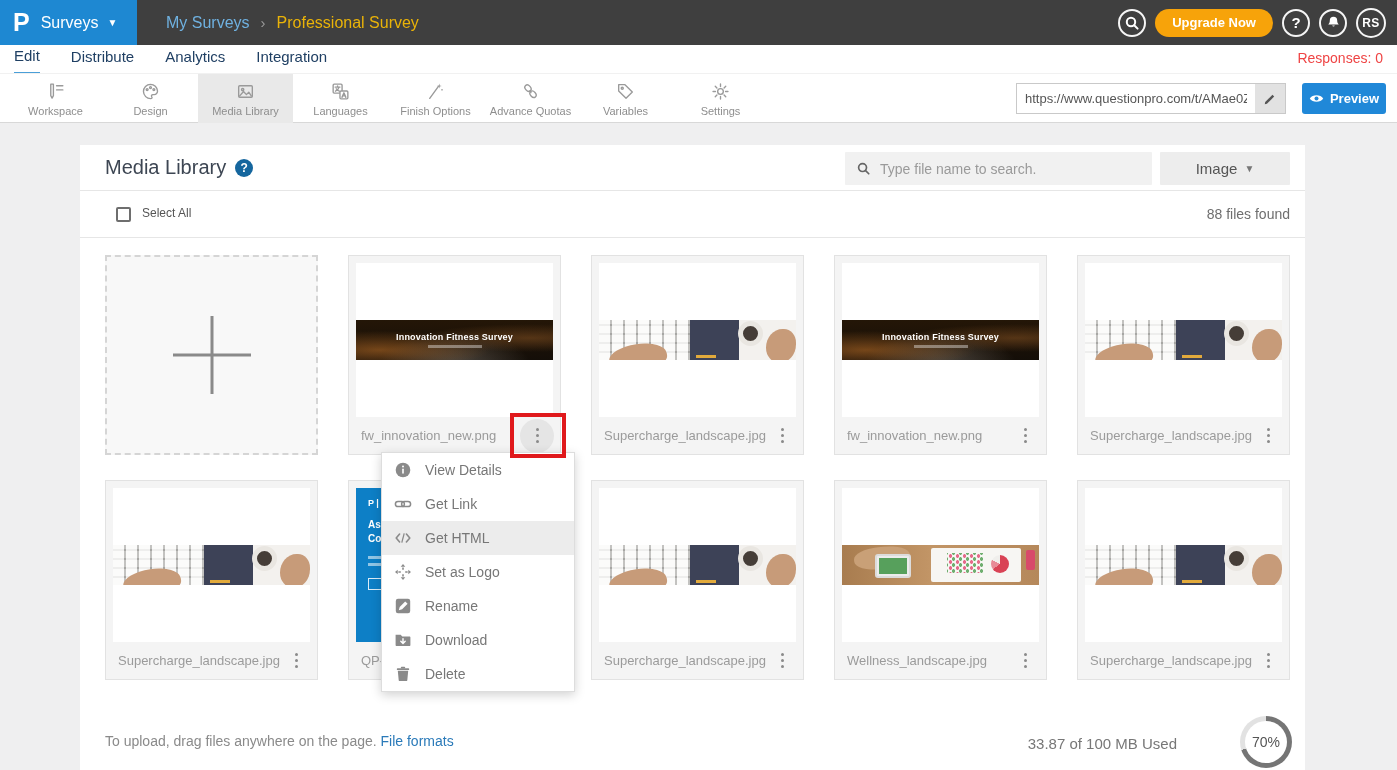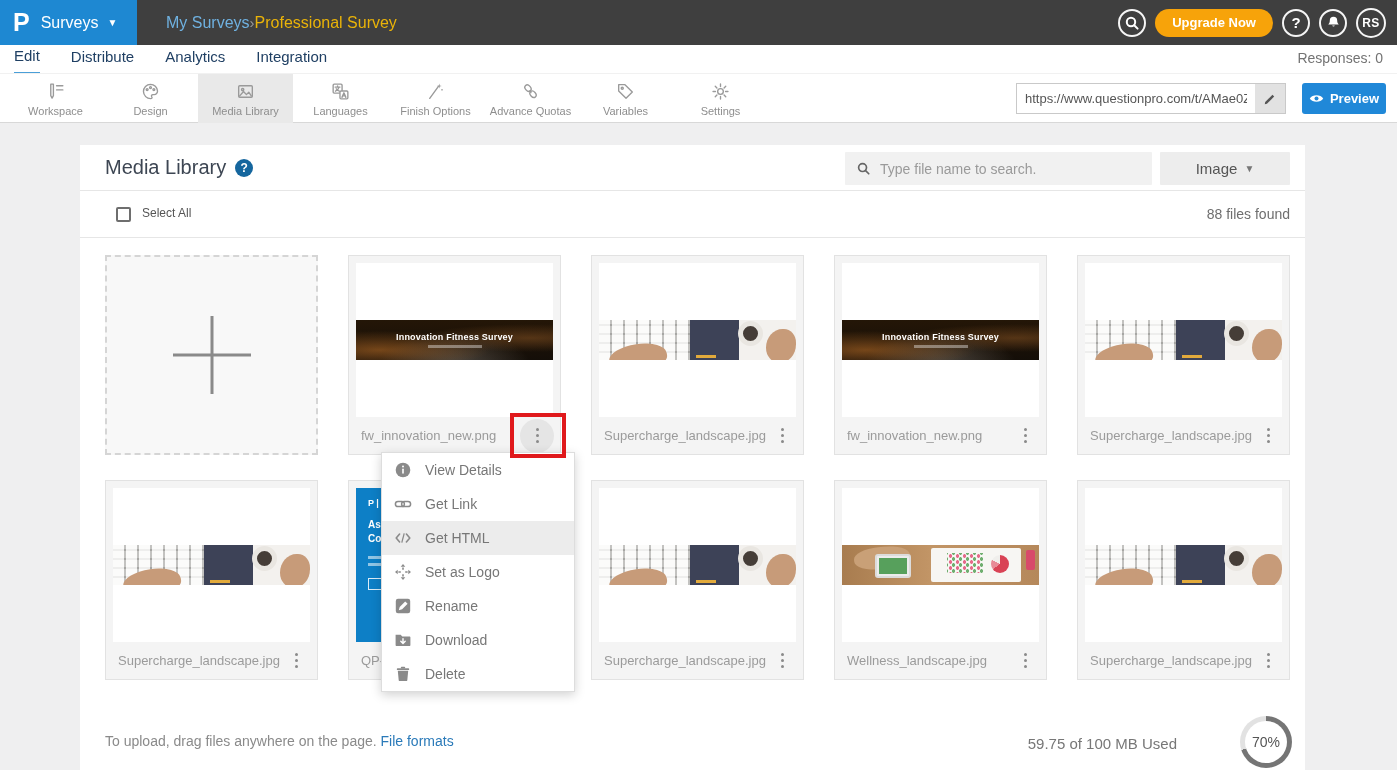--- a/index.html
+++ b/index.html
@@ -5,36 +5,36 @@
   *{margin:0;padding:0;box-sizing:border-box}
   html,body{width:1397px;height:770px;overflow:hidden;font-family:"Liberation Sans",sans-serif;background:#efeff0}
   .screen{position:absolute;inset:0;width:1397px;height:770px}
 
   
   .topbar{position:absolute;top:0;left:0;right:0;height:45px;background:#3f3f3f;z-index:10}
   .logo-block{position:absolute;left:0;top:0;width:137px;height:45px;background:#1e88d2;display:flex;align-items:center;padding-left:13px;gap:11px;cursor:pointer}
   .logo-p{color:#fff;font-size:25px;font-weight:700;line-height:1}
   .product{color:#fff;font-size:16px}
   .caret{color:#fff;font-size:10px;margin-left:-2px}
-  .breadcrumb{position:absolute;left:166px;top:0;height:45px;display:flex;align-items:center;font-size:16px}
+  .breadcrumb{position:absolute;left:166px;top:0;height:45px;display:flex;align-items:center;gap:11px;font-size:16px}
   .bc-parent{color:#6fb1e0;cursor:pointer}
   .bc-sep{color:#9a9a9a;font-size:15px}
   .bc-current{color:#eab308}
   .topbar-right{position:absolute;right:11px;top:0;height:45px;display:flex;align-items:center;gap:9px}
   .circle-btn{width:28px;height:28px;border:2px solid rgba(255,255,255,.95);border-radius:50%;display:flex;align-items:center;justify-content:center;color:#fff;cursor:pointer;flex:0 0 auto}
   .circle-btn.q{font-size:15px;font-weight:700}
   .avatar{width:30px;height:30px;font-size:12px;font-weight:700;letter-spacing:.3px}
   .upgrade{height:28px;padding:0 17px;border-radius:14px;background:#f7a30a;color:#fff;font-size:13px;font-weight:700;display:flex;align-items:center;cursor:pointer}
 
   
   .navrow{position:absolute;top:45px;left:0;right:0;height:28px;background:#fff}
   .tabs{position:absolute;left:14px;top:0;height:28px;display:flex;gap:31px;align-items:center}
   .tab{font-size:15px;color:#1f3f63;cursor:pointer;padding:2px 0 8px}
   .tab.active{border-bottom:2px solid #4a9fd8}
-  .responses{position:absolute;right:14px;top:5px;font-size:14px;color:#737373}
+  .responses{position:absolute;right:14px;top:5px;font-size:14px;color:#ef4444}
 
   
   .toolbar{position:absolute;top:73px;left:0;right:0;height:50px;background:#fff;border-top:1px solid #f1f1f1;border-bottom:1px solid #d8d8d8}
   .tb-items{position:absolute;left:8px;top:0;height:49px;display:flex}
   .tb-item{width:95px;height:49px;display:flex;flex-direction:column;align-items:center;justify-content:center;gap:3px;cursor:pointer}
   .tb-item.active{background:#e9e9e9}
   .tb-icon{width:22px;height:22px;display:flex;align-items:center;justify-content:center}
   .tb-label{font-size:11px;color:#8e8e8e;white-space:nowrap}
   .url-box{position:absolute;right:111px;top:9px;width:270px;height:31px;border:1px solid #c9c9c9;background:#fff;display:flex;align-items:stretch}
   .url-input{flex:1;border:0;outline:none;font-size:13px;color:#555;padding:0 8px;font-family:"Liberation Sans",sans-serif;min-width:0}
@@ -531,20 +531,20 @@
               </svg>
             </span>
             <span class="mi-label">Delete</span>
           </div>
         </div>
 
       <div class="panel-foot-left">
         <span>To upload, drag files anywhere on the page.</span>
         <span class="file-formats">File formats</span>
       </div>
-      <span class="storage-text">59.75 of 100 MB Used</span>
+      <span class="storage-text">33.87 of 100 MB Used</span>
       <div class="ring" id="storage-ring" style="background: conic-gradient(rgb(117, 117, 117) 0deg, rgb(117, 117, 117) 70%, rgb(226, 226, 226) 70%, rgb(226, 226, 226) 100%);">
         <span>70%</span>
       </div>
 
     </div>
   </div>
 </div>
 
 </body></html>

